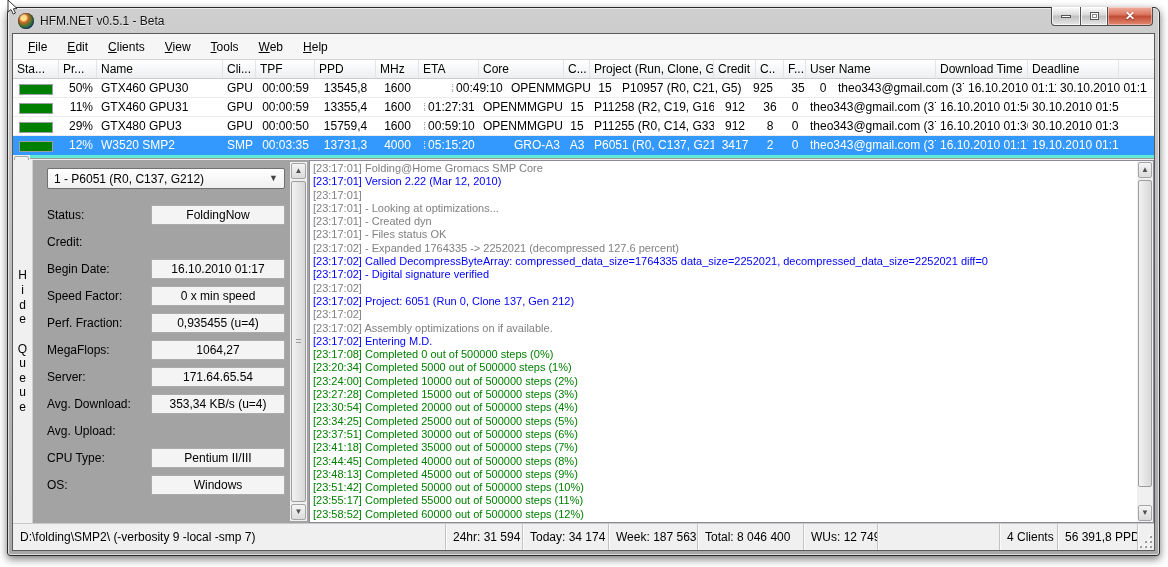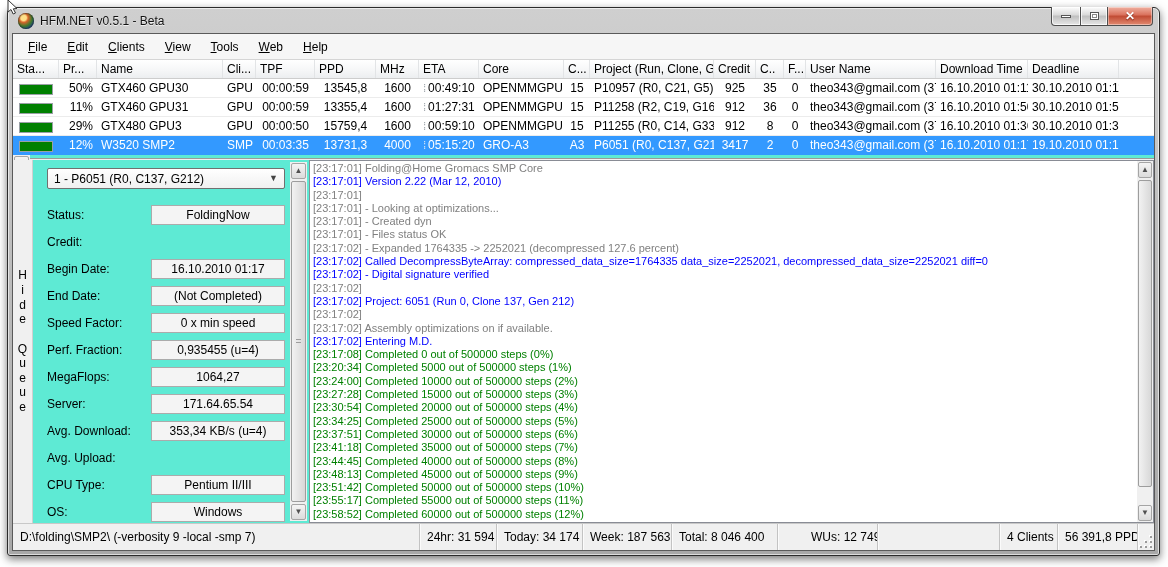--- a/index.html
+++ b/index.html
@@ -53,21 +53,21 @@
   .status-cell { display:flex; align-items:center; }
   .status-bar-box { width:34px; height:11px; border:1px solid #9aa0a6; background:#008000; margin-left:2px; }
   .eta-icon { color:#9aa0a6; margin-right:2px; font-size:10px; }
   .selected .eta-icon { color:#dce9f7; }
 
   
   .main { position:absolute; top:126px; left:0; right:0; bottom:27px; display:flex; }
   .hide-strip { width:20px; background:#f0f0f0; border-right:1px solid #d0d0d0; display:flex; align-items:center; justify-content:center;
     cursor:pointer; }
   .hide-strip span { white-space:pre-line; text-align:center; font-size:12px; line-height:1.22; }
-  .queue-panel { width:276px; background:#5eead4; position:relative; padding:8px 24px 0 14px; overflow:hidden; flex:none; }
+  .queue-panel { width:276px; background:#a3a3a3; position:relative; padding:8px 24px 0 14px; overflow:hidden; flex:none; }
   .combo { height:21px; border:1px solid #707070; border-radius:2px; background:linear-gradient(#fff,#f0f0f0);
     display:flex; align-items:center; padding-left:6px; position:relative; margin-bottom:12px; cursor:default; }
   .combo .arrow { position:absolute; right:6px; top:4px; font-size:9px; color:#444; }
   .q-row { display:flex; align-items:center; height:27px; }
   .q-label { width:104px; flex:none; }
   .q-value { flex:1; height:20px; border:1px solid #ababab; background:#f4f4f4; text-align:center; padding-top:2px;
     overflow:hidden; white-space:nowrap; font-size:12px; }
 
   
   .vscroll { width:17px; background:#f0f0f0; position:relative; flex:none; }
@@ -153,21 +153,21 @@
             <div class="grid-row">
               <div class="g-cell status-cell" style="width: 46px;">
                 <div class="status-bar-box" style="background: rgb(0, 128, 0);"></div>
               </div>
               <div class="g-cell r" style="width: 38px;">50%</div>
               <div class="g-cell l" style="width: 126px;">GTX460 GPU30</div>
               <div class="g-cell l" style="width: 33px;">GPU</div>
               <div class="g-cell c" style="width: 59px;">00:00:59</div>
               <div class="g-cell c" style="width: 61px;">13545,8</div>
               <div class="g-cell c" style="width: 43px;">1600</div>
-              <div class="g-cell c" style="width: 60px;"><span class="eta-icon">⁞</span>00:49:10</div>
+              <div class="g-cell c" style="width: 60px; margin-left: 28px;"><span class="eta-icon">⁞</span>00:49:10</div>
               <div class="g-cell l" style="width: 85px;">OPENMMGPU</div>
               <div class="g-cell c" style="width: 26px;">15</div>
               <div class="g-cell l" style="width: 124px;">P10957 (R0, C21, G5)</div>
               <div class="g-cell c" style="width: 42px;">925</div>
               <div class="g-cell c" style="width: 28px;">35</div>
               <div class="g-cell c" style="width: 22px;">0</div>
               <div class="g-cell l" style="width: 130px;">theo343@gmail.com (37651)</div>
               <div class="g-cell l" style="width: 92px;">16.10.2010 01:11</div>
               <div class="g-cell l" style="width: 91px;">30.10.2010 01:11</div>
             </div>
@@ -217,21 +217,21 @@
               <div class="g-cell status-cell" style="width: 46px;">
                 <div class="status-bar-box" style="background: rgb(0, 128, 0);"></div>
               </div>
               <div class="g-cell r" style="width: 38px;">12%</div>
               <div class="g-cell l" style="width: 126px;">W3520 SMP2</div>
               <div class="g-cell l" style="width: 33px;">SMP</div>
               <div class="g-cell c" style="width: 59px;">00:03:35</div>
               <div class="g-cell c" style="width: 61px;">13731,3</div>
               <div class="g-cell c" style="width: 43px;">4000</div>
               <div class="g-cell c" style="width: 60px;"><span class="eta-icon">⁞</span>05:15:20</div>
-              <div class="g-cell l" style="width: 85px;">GRO-A3</div>
+              <div class="g-cell l" style="width: 85px; text-align: right;">GRO-A3</div>
               <div class="g-cell c" style="width: 26px;">A3</div>
               <div class="g-cell l" style="width: 124px;">P6051 (R0, C137, G212)</div>
               <div class="g-cell c" style="width: 42px;">3417</div>
               <div class="g-cell c" style="width: 28px;">2</div>
               <div class="g-cell c" style="width: 22px;">0</div>
               <div class="g-cell l" style="width: 130px;">theo343@gmail.com (37651)</div>
               <div class="g-cell l" style="width: 92px;">16.10.2010 01:17</div>
               <div class="g-cell l" style="width: 91px;">19.10.2010 01:17</div>
             </div>
           </div>
@@ -267,24 +267,20 @@
               <div class="q-row">
                 <span class="q-label">Status:</span>
                 <div class="q-value">FoldingNow</div>
               </div>
               <div class="q-row">
                 <span class="q-label">Credit:</span>
               </div>
               <div class="q-row">
                 <span class="q-label">Begin Date:</span>
                 <div class="q-value">16.10.2010 01:17</div>
-              </div>
-              <div class="q-row">
-                <span class="q-label">End Date:</span>
-                <div class="q-value">(Not Completed)</div>
               </div>
               <div class="q-row">
                 <span class="q-label">Speed Factor:</span>
                 <div class="q-value">0 x min speed</div>
               </div>
               <div class="q-row">
                 <span class="q-label">Perf. Fraction:</span>
                 <div class="q-value">0,935455 (u=4)</div>
               </div>
               <div class="q-row">
@@ -356,21 +352,21 @@
         </div>
       </div>
 
       <div class="statusbar">
         <div class="sb-sec sb-path">D:\folding\SMP2\ (-verbosity 9 -local -smp 7)</div>
         <div id="sb-sections" style="display:flex;">
             <div class="sb-sec" style="width: 77px;">24hr: 31 594</div>
             <div class="sb-sec" style="width: 86px;">Today: 34 174</div>
             <div class="sb-sec" style="width: 89px;">Week: 187 563</div>
             <div class="sb-sec" style="width: 106px;">Total: 8 046 400</div>
-            <div class="sb-sec" style="width: 74px; margin-left: 26px;">WUs: 12 749</div>
+            <div class="sb-sec" style="width: 74px;">WUs: 12 749</div>
             <div class="sb-sec" style="width: 122px;"></div>
             <div class="sb-sec" style="width: 58px;">4 Clients</div>
             <div class="sb-sec" style="width: 80px;">56 391,8 PPD</div>
           </div>
         <div class="resize-grip">
           <i style="right:2px; bottom:2px;"></i>
             <i style="right:2px; bottom:7px;"></i>
             <i style="right:7px; bottom:2px;"></i>
             <i style="right:2px; bottom:12px;"></i>
             <i style="right:7px; bottom:7px;"></i>

